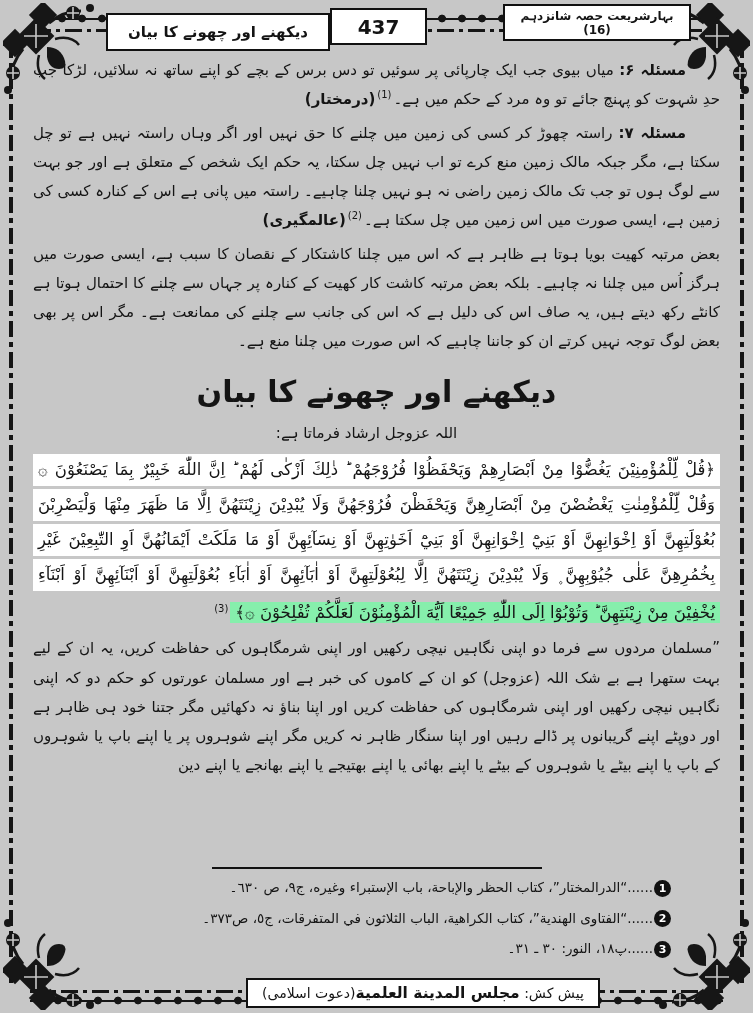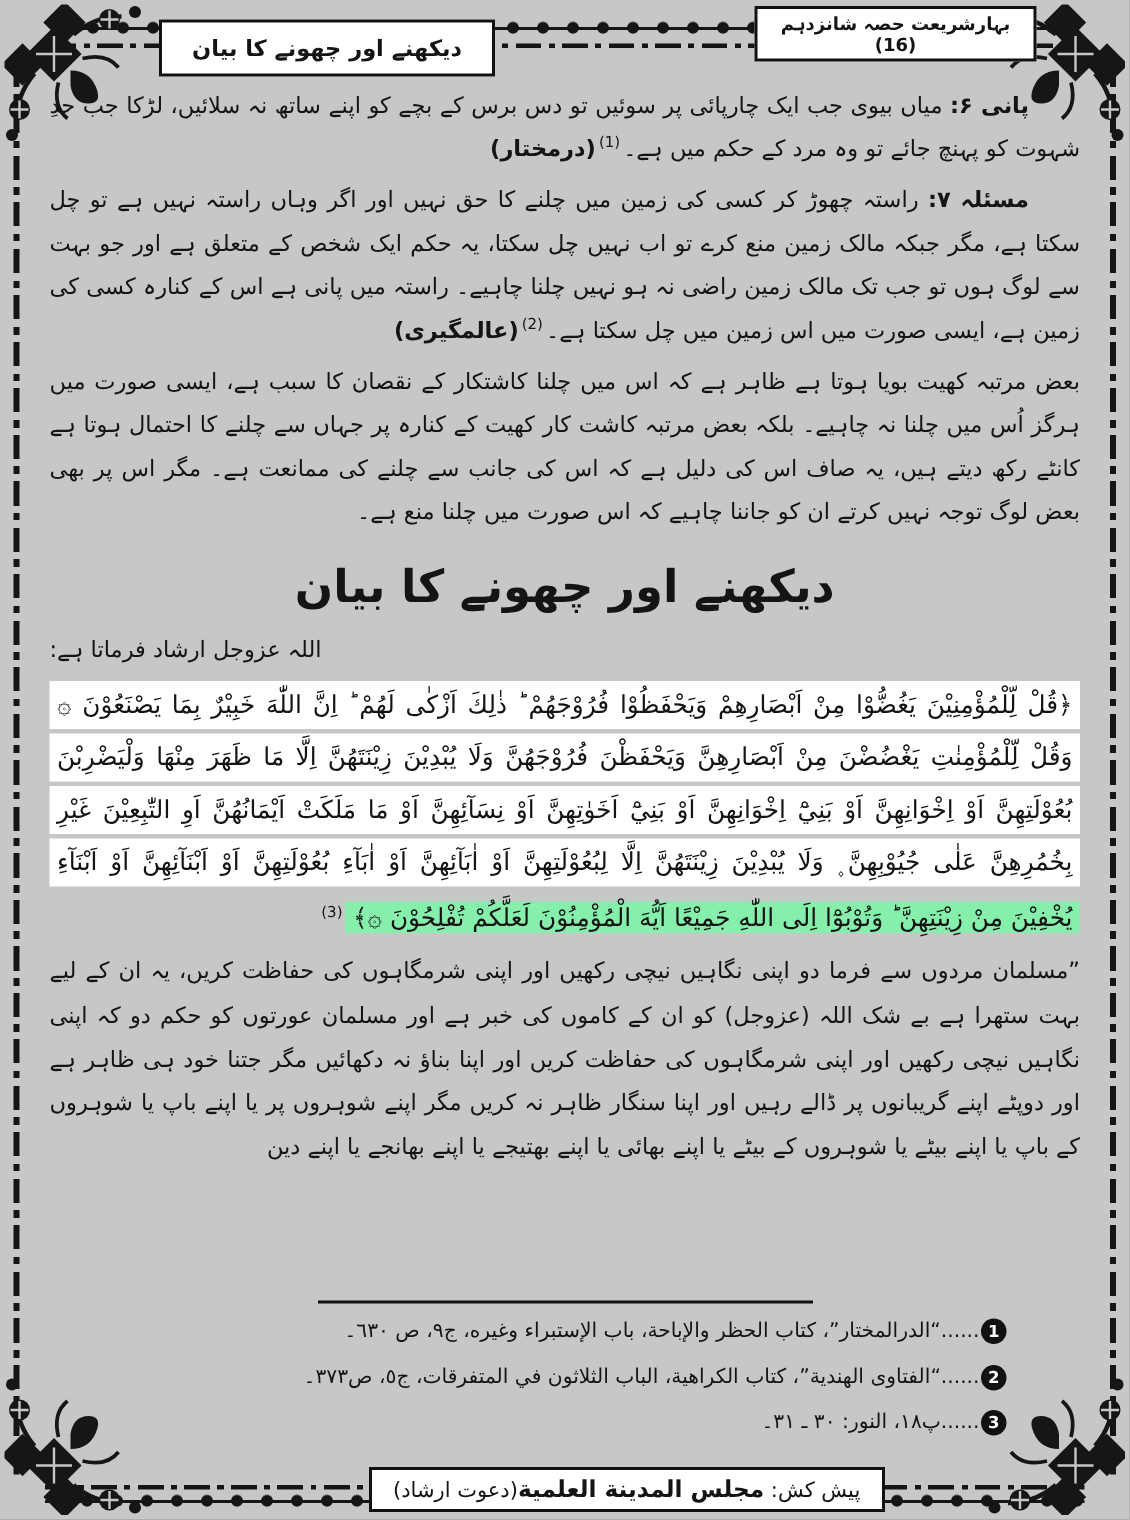--- a/index.html
+++ b/index.html
@@ -36,21 +36,21 @@
   
   .main{position:absolute;top:56px;left:33px;right:33px;z-index:1;
     direction:rtl;text-align:justify;font-size:15px;line-height:1.95;}
   .para{margin:0 0 4px 0;}
   .ind{text-indent:34px;}
   .m-label{font-weight:bold;}
   .ref{font-size:10px;vertical-align:super;unicode-bidi:isolate;padding:0 2px;}
   .src{font-weight:bold;}
   .section-heading{text-align:center;font-size:30px;font-weight:bold;
     margin:14px 0 6px 0;line-height:1.4;letter-spacing:-.5px;}
-  .intro{text-align:left;text-indent:20px;margin:0 0 6px 0;}
+  .intro{text-align:center;text-indent:20px;margin:0 0 6px 0;}
   .quran{margin:2px 0 6px 0;}
   .q-line{background:#ffffff;text-align:justify;text-align-last:justify;
     font-size:16.5px;line-height:30px;padding:1px 5px;margin:3px 0;}
   .q-last{text-align:right;margin:3px 0;font-size:16.5px;line-height:30px;}
   .q-hl{background:#86efac;padding:1px 5px;}
   .translation{margin:4px 0 0 0;}
   
   .footnotes{position:absolute;left:40px;right:40px;bottom:44px;z-index:1;
     direction:rtl;font-size:13.5px;line-height:1.6;}
   .fn-sep{width:330px;height:2px;background:#111;margin:0 auto 8px auto;}
@@ -154,25 +154,26 @@
       <path d="M36 52 q-4 16 6 24" stroke="#161616" stroke-width="2.5" fill="none"></path>
     </g>
     <g stroke="#c7c7c7" stroke-width="1.6">
       <path d="M33 21 V45 M21 33 H45"></path>
       <path d="M70 4 V16 M64 10 H76"></path>
       <path d="M10 64 V76 M4 70 H16"></path>
     </g>
   </svg>
 
   <div class="hdr-box hdr-right">بہارشریعت حصہ شانزدہم (16)</div>
+  <div class="hdr-box hdr-center">437</div>
   <div class="hdr-box hdr-left">دیکھنے اور چھونے کا بیان</div>
 
   <div class="main">
 
-    <p class="para ind"><b class="m-label">پانی ۶:</b> <span>میاں بیوی جب ایک چارپائی پر سوئیں تو دس برس کے بچے کو اپنے ساتھ نہ سلائیں، لڑکا جب حدِ شہوت کو پہنچ جائے تو وہ مرد کے حکم میں ہے۔</span><sup class="ref" dir="ltr">(1)</sup><span class="src">(درمختار)</span></p>
+    <p class="para ind"><b class="m-label">مسئلہ ۶:</b> <span>میاں بیوی جب ایک چارپائی پر سوئیں تو دس برس کے بچے کو اپنے ساتھ نہ سلائیں، لڑکا جب حدِ شہوت کو پہنچ جائے تو وہ مرد کے حکم میں ہے۔</span><sup class="ref" dir="ltr">(1)</sup><span class="src">(درمختار)</span></p>
 
     <p class="para ind"><b class="m-label">مسئلہ ۷:</b> <span>راستہ چھوڑ کر کسی کی زمین میں چلنے کا حق نہیں اور اگر وہاں راستہ نہیں ہے تو چل سکتا ہے، مگر جبکہ مالک زمین منع کرے تو اب نہیں چل سکتا، یہ حکم ایک شخص کے متعلق ہے اور جو بہت سے لوگ ہوں تو جب تک مالک زمین راضی نہ ہو نہیں چلنا چاہیے۔ راستہ میں پانی ہے اس کے کنارہ کسی کی زمین ہے، ایسی صورت میں اس زمین میں چل سکتا ہے۔</span><sup class="ref" dir="ltr">(2)</sup><span class="src">(عالمگیری)</span></p>
 
     <p class="para">بعض مرتبہ کھیت بویا ہوتا ہے ظاہر ہے کہ اس میں چلنا کاشتکار کے نقصان کا سبب ہے، ایسی صورت میں ہرگز اُس میں چلنا نہ چاہیے۔ بلکہ بعض مرتبہ کاشت کار کھیت کے کنارہ پر جہاں سے چلنے کا احتمال ہوتا ہے کانٹے رکھ دیتے ہیں، یہ صاف اس کی دلیل ہے کہ اس کی جانب سے چلنے کی ممانعت ہے۔ مگر اس پر بھی بعض لوگ توجہ نہیں کرتے ان کو جاننا چاہیے کہ اس صورت میں چلنا منع ہے۔</p>
 
     <h1 class="section-heading">دیکھنے اور چھونے کا بیان</h1>
 
     <p class="intro">اللہ عزوجل ارشاد فرماتا ہے:</p>
 
     <div class="quran">
@@ -186,15 +187,15 @@
     <p class="para translation">”مسلمان مردوں سے فرما دو اپنی نگاہیں نیچی رکھیں اور اپنی شرمگاہوں کی حفاظت کریں، یہ ان کے لیے بہت ستھرا ہے بے شک اللہ (عزوجل) کو ان کے کاموں کی خبر ہے اور مسلمان عورتوں کو حکم دو کہ اپنی نگاہیں نیچی رکھیں اور اپنی شرمگاہوں کی حفاظت کریں اور اپنا بناؤ نہ دکھائیں مگر جتنا خود ہی ظاہر ہے اور دوپٹے اپنے گریبانوں پر ڈالے رہیں اور اپنا سنگار ظاہر نہ کریں مگر اپنے شوہروں پر یا اپنے باپ یا شوہروں کے باپ یا اپنے بیٹے یا شوہروں کے بیٹے یا اپنے بھائی یا اپنے بھتیجے یا اپنے بھانجے یا اپنے دین</p>
   </div>
 
   <div class="footnotes">
     <div class="fn-sep"></div>
     <div class="fn-row"><span class="fn-num">1</span><span>......“الدرالمختار”، کتاب الحظر والإباحة، باب الإستبراء وغیره، ج٩، ص ٦٣٠۔</span></div>
     <div class="fn-row"><span class="fn-num">2</span><span>......“الفتاوی الهندیة”، کتاب الکراهیة، الباب الثلاثون في المتفرقات، ج٥، ص٣٧٣۔</span></div>
     <div class="fn-row"><span class="fn-num">3</span><span>......پ١٨، النور: ٣٠ ـ ٣١۔</span></div>
   </div>
 
-  <div class="footer-box"><span>پیش کش:</span> <b>مجلس المدینة العلمیة</b><span>(دعوت ارشاد)</span></div>
+  <div class="footer-box"><span>پیش کش:</span> <b>مجلس المدینة العلمیة</b><span>(دعوت اسلامی)</span></div>
 
 </div>
 
 </body></html>

